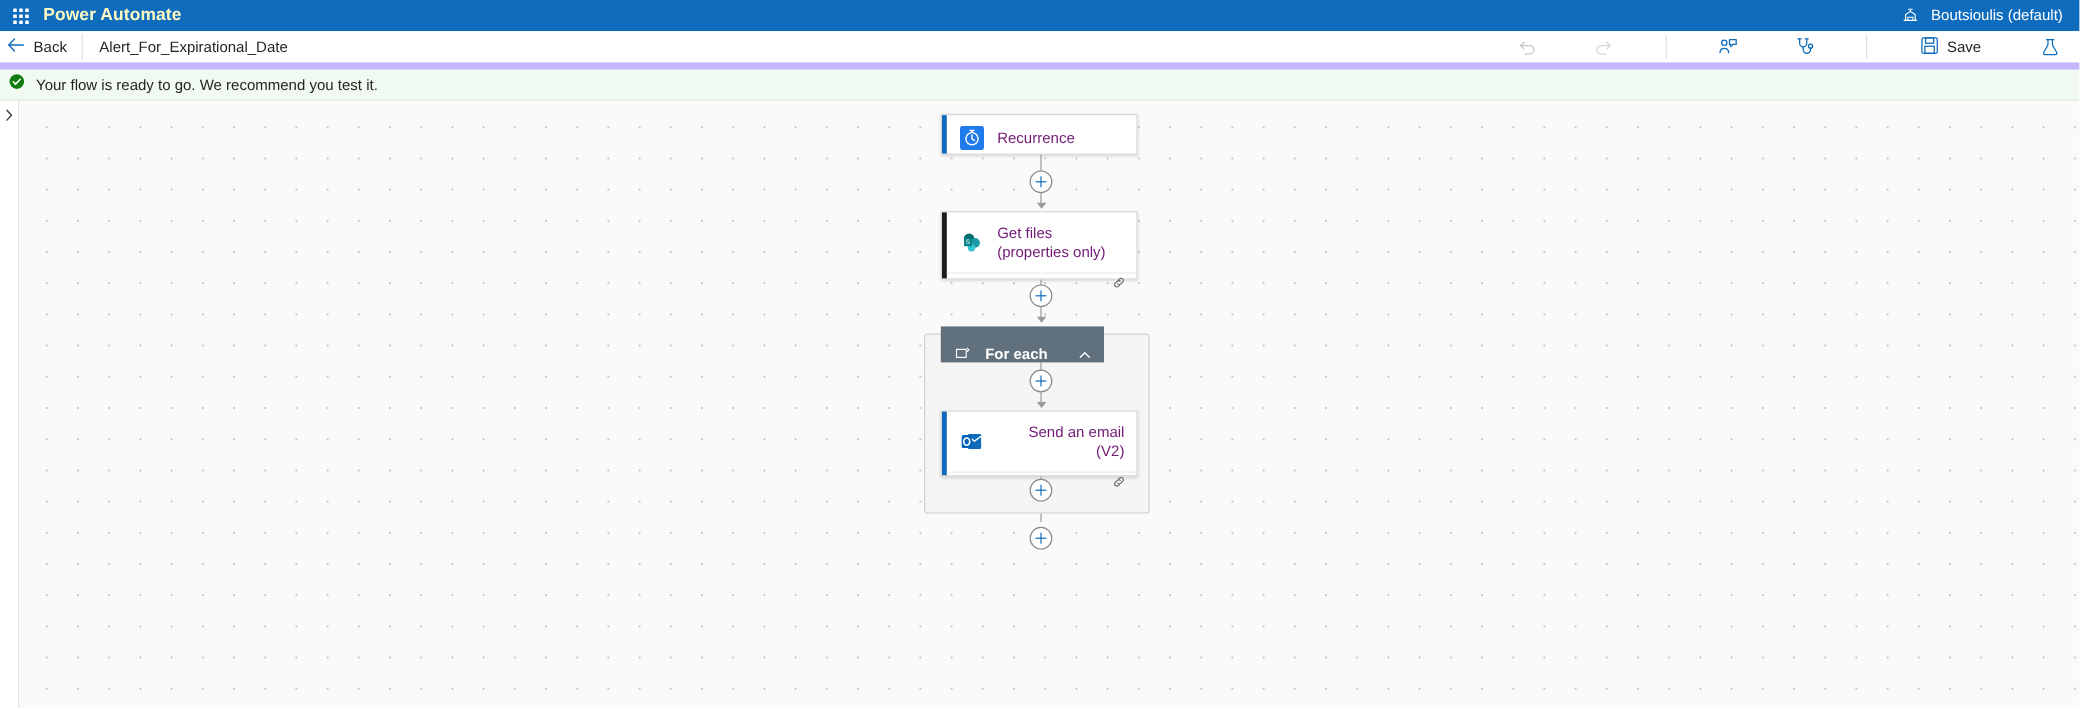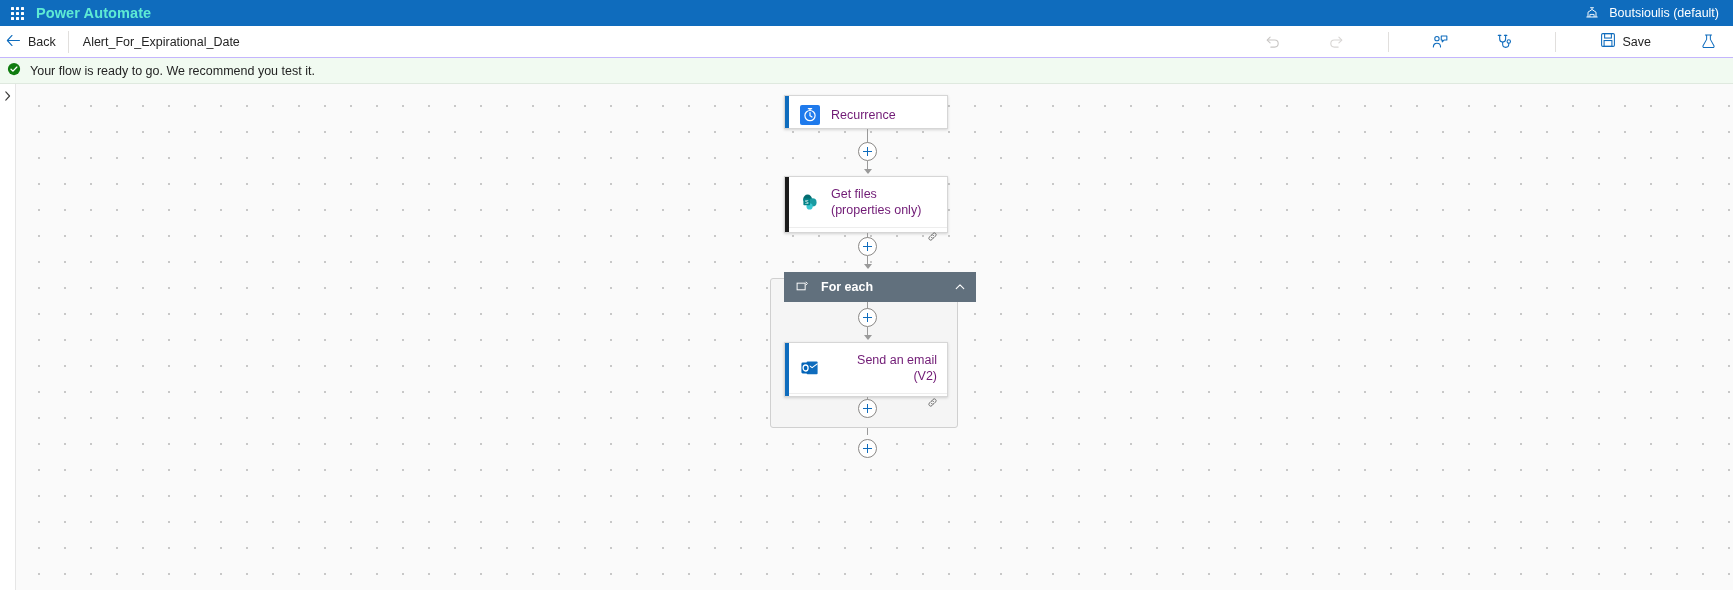--- a/index.html
+++ b/index.html
@@ -18,42 +18,42 @@
     width: 34px; height: 26px;
     display: flex; align-items: center; justify-content: center;
     cursor: pointer;
   }
   .waffle-grid {
     display: grid; grid-template-columns: repeat(3, 3px);
     grid-template-rows: repeat(3, 3px); gap: 2px;
   }
   .waffle-grid i { width: 3px; height: 3px; background: #ffffff; border-radius: 0.5px; display:block; }
   .brand-title {
-    color: #5eead4; font-size: 14.5px; font-weight: bold;
+    color: #fef9c3; font-size: 14.5px; font-weight: bold;
     letter-spacing: .1px; margin-left: 2px;
   }
   .brand-search {
     position: absolute; left: 50%; transform: translateX(-50%);
     width: 385px; height: 22px; background: #ffffff;
     border-radius: 3px; display: flex; align-items: center;
     padding: 0 8px; gap: 7px; cursor: text;
   }
   .brand-search .mag { flex: 0 0 auto; display:flex; }
   .brand-search span.ph { font-size: 12.5px; color: #565656; }
   .brand-right {
     margin-left: auto; display: flex; align-items: center;
     gap: 9px; padding-right: 14px;
   }
   .tenant-icon { display: flex; align-items: center; }
   .tenant-name { color: #ffffff; font-size: 12.5px; }
 
   
   .cmdbar {
     height: 32px; background: #ffffff;
-    border-bottom: 1px solid #c4b5fd;
+    border-bottom: 6px solid #c4b5fd;
     display: flex; align-items: center; position: relative;
   }
   .back-btn {
     display: flex; align-items: center; gap: 7px;
     padding: 0 12px 0 6px; height: 100%; cursor: pointer;
     font-size: 12.5px; color: #242424;
   }
   .cmd-divider { width: 1px; height: 22px; background: #e1dfdd; }
   .flow-name {
     font-size: 12.5px; color: #242424; padding-left: 14px;
@@ -340,21 +340,21 @@
             </span>
           </div>
         </div>
       </div>
 
       <div class="connector" style="left: 93px; top: 149px; height: 14px;"></div>
       <div class="plus" style="left: 84px; top: 153px;"></div>
       <div class="connector" style="left: 93px; top: 172px; height: 10px;"></div>
       <div class="arrowhead" style="left: 90px; top: 180px;"></div>
 
-      <div class="scope-header" style="left: 10px; top: 188px; width: 192px; height: 30px;">
+      <div class="scope-header" style="left: 10px; top: 188px; width: 136px; height: 30px; align-items: flex-end;">
         <span class="node-icon">
           <svg width="14" height="14" viewBox="0 0 16 16">
             <rect x="2.4" y="3.6" width="9.2" height="7.6" fill="none" stroke="#ffffff" stroke-width="1.1"></rect>
             <path d="M12.6 2.4l1.6 1.6-1.6 1.6" fill="none" stroke="#ffffff" stroke-width="1.1" stroke-linecap="round" stroke-linejoin="round"></path>
           </svg>
         </span>
         <span class="sh-title">For each</span>
         <span class="sh-chevron">
           <svg width="12" height="12" viewBox="0 0 14 14">
             <path d="M2.6 9L7 4.6 11.4 9" fill="none" stroke="#ffffff" stroke-width="1.3" stroke-linecap="round" stroke-linejoin="round"></path>

